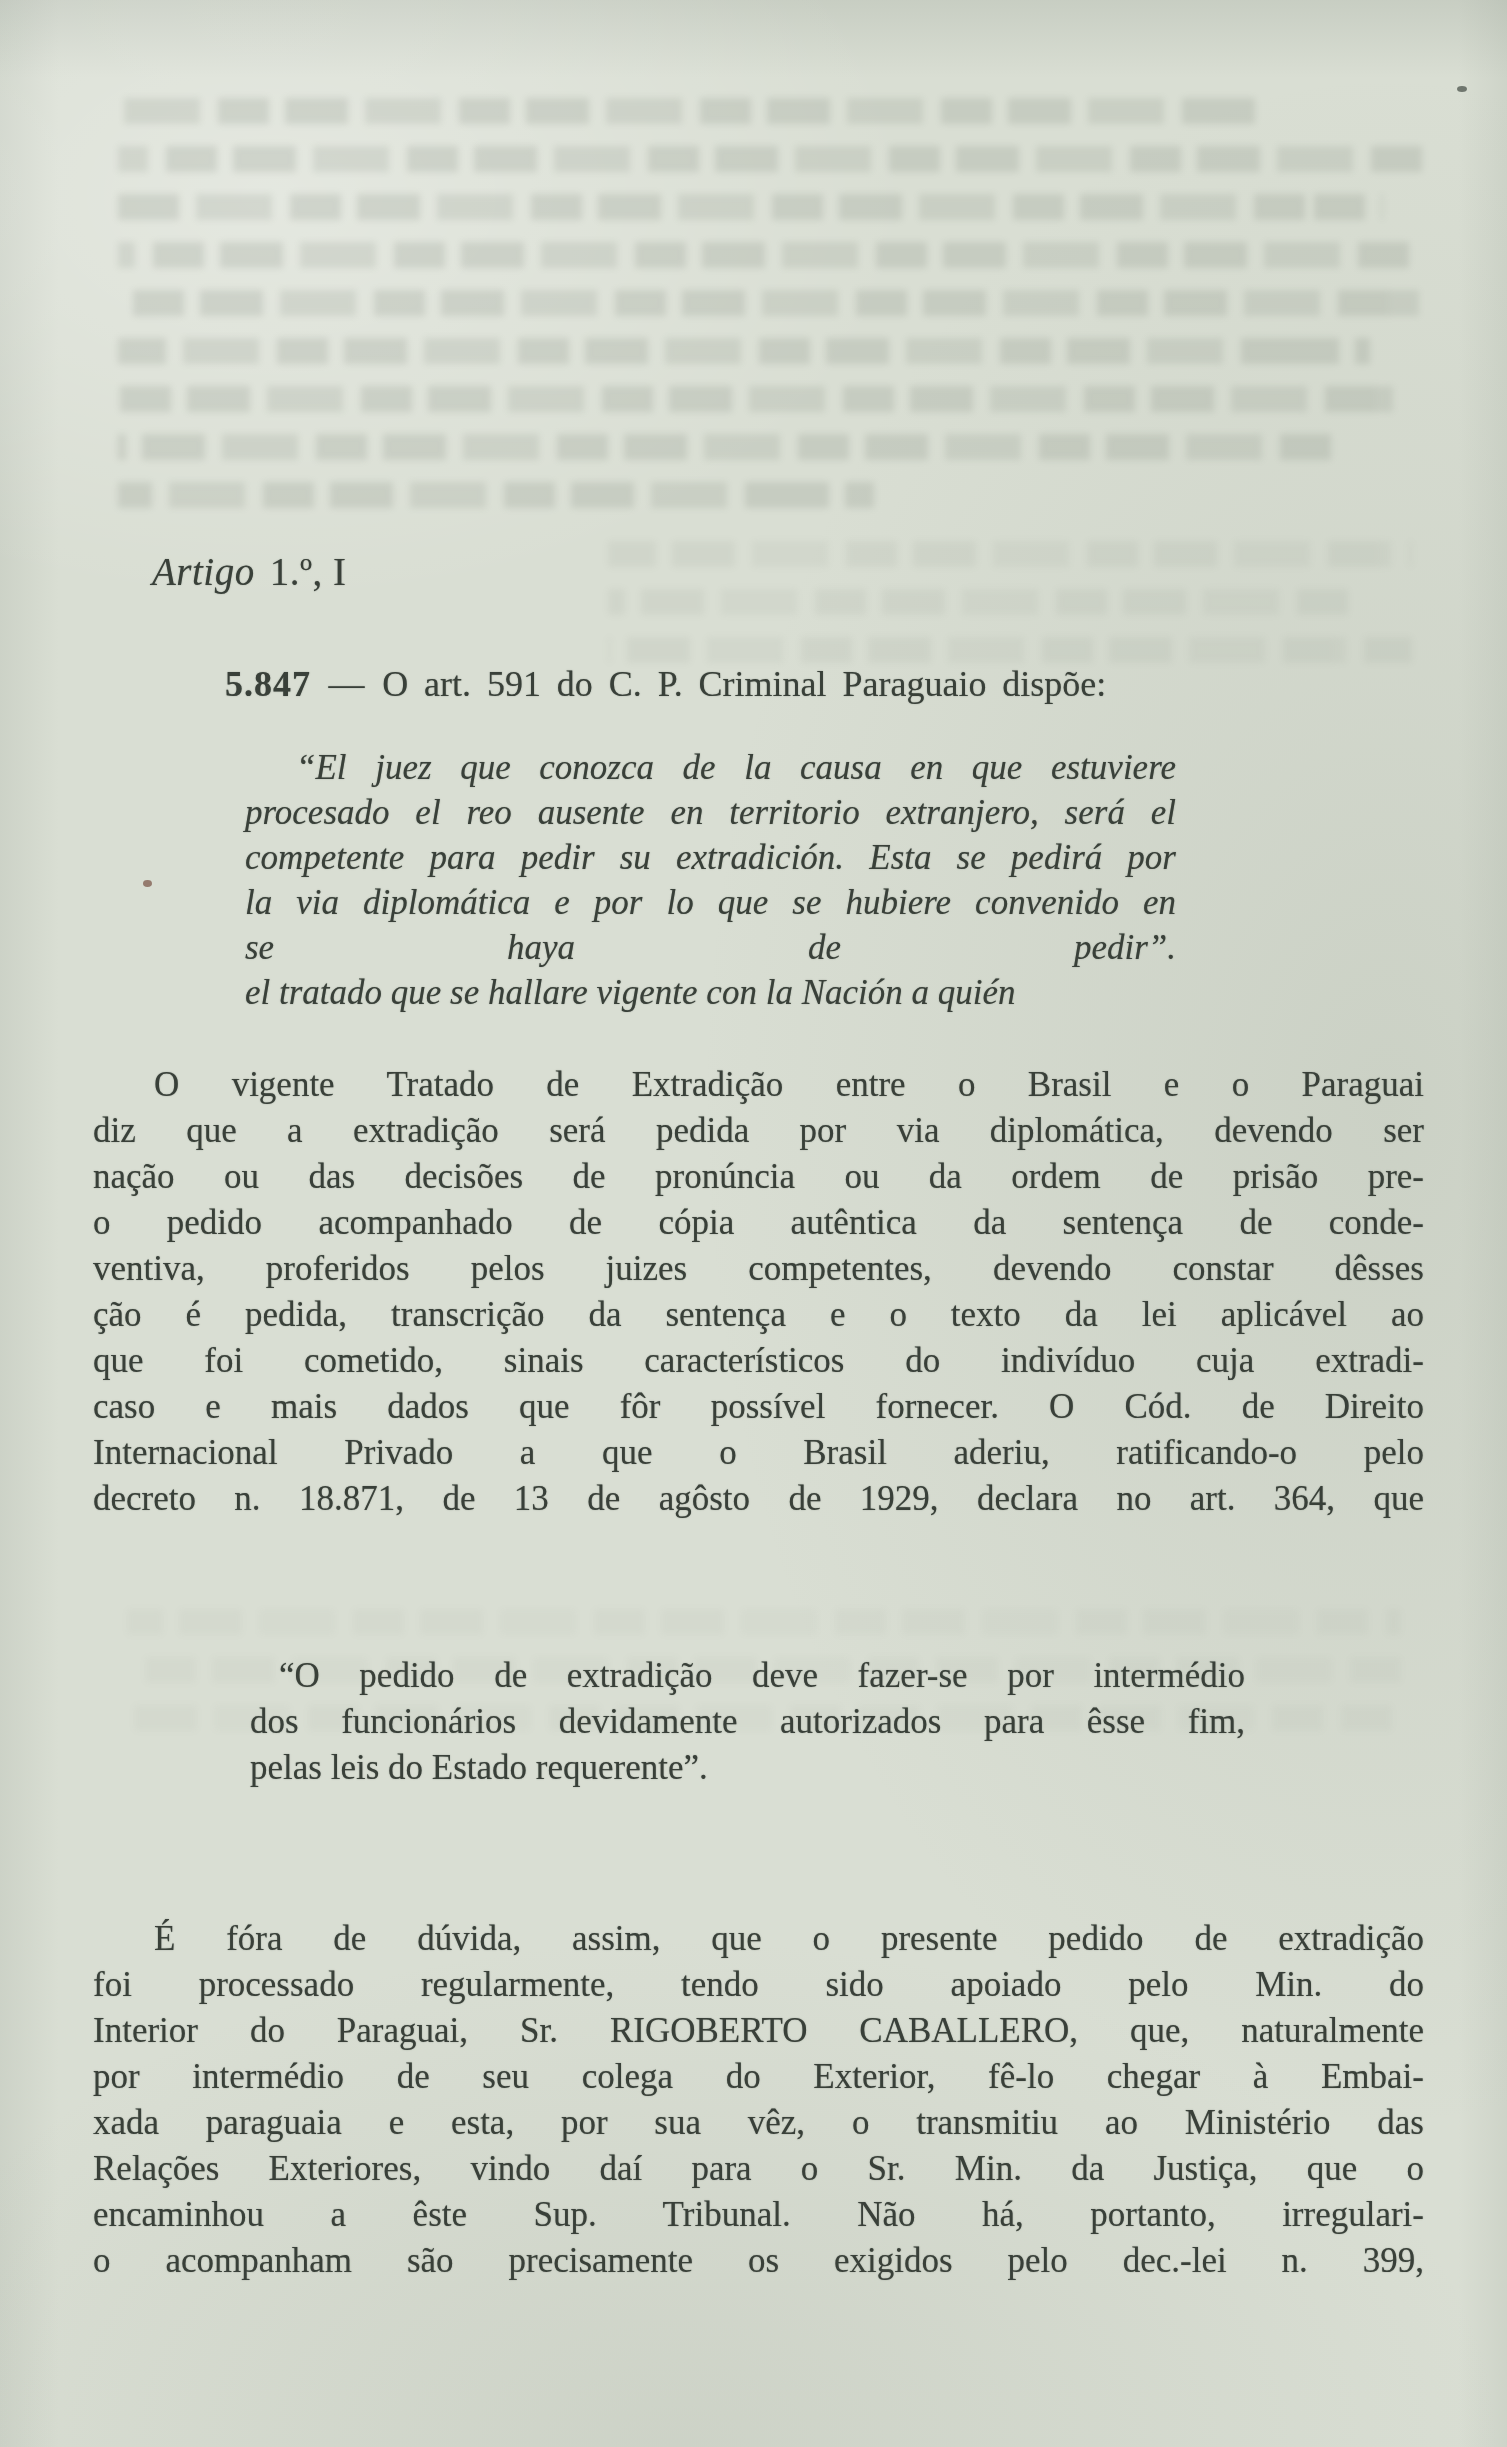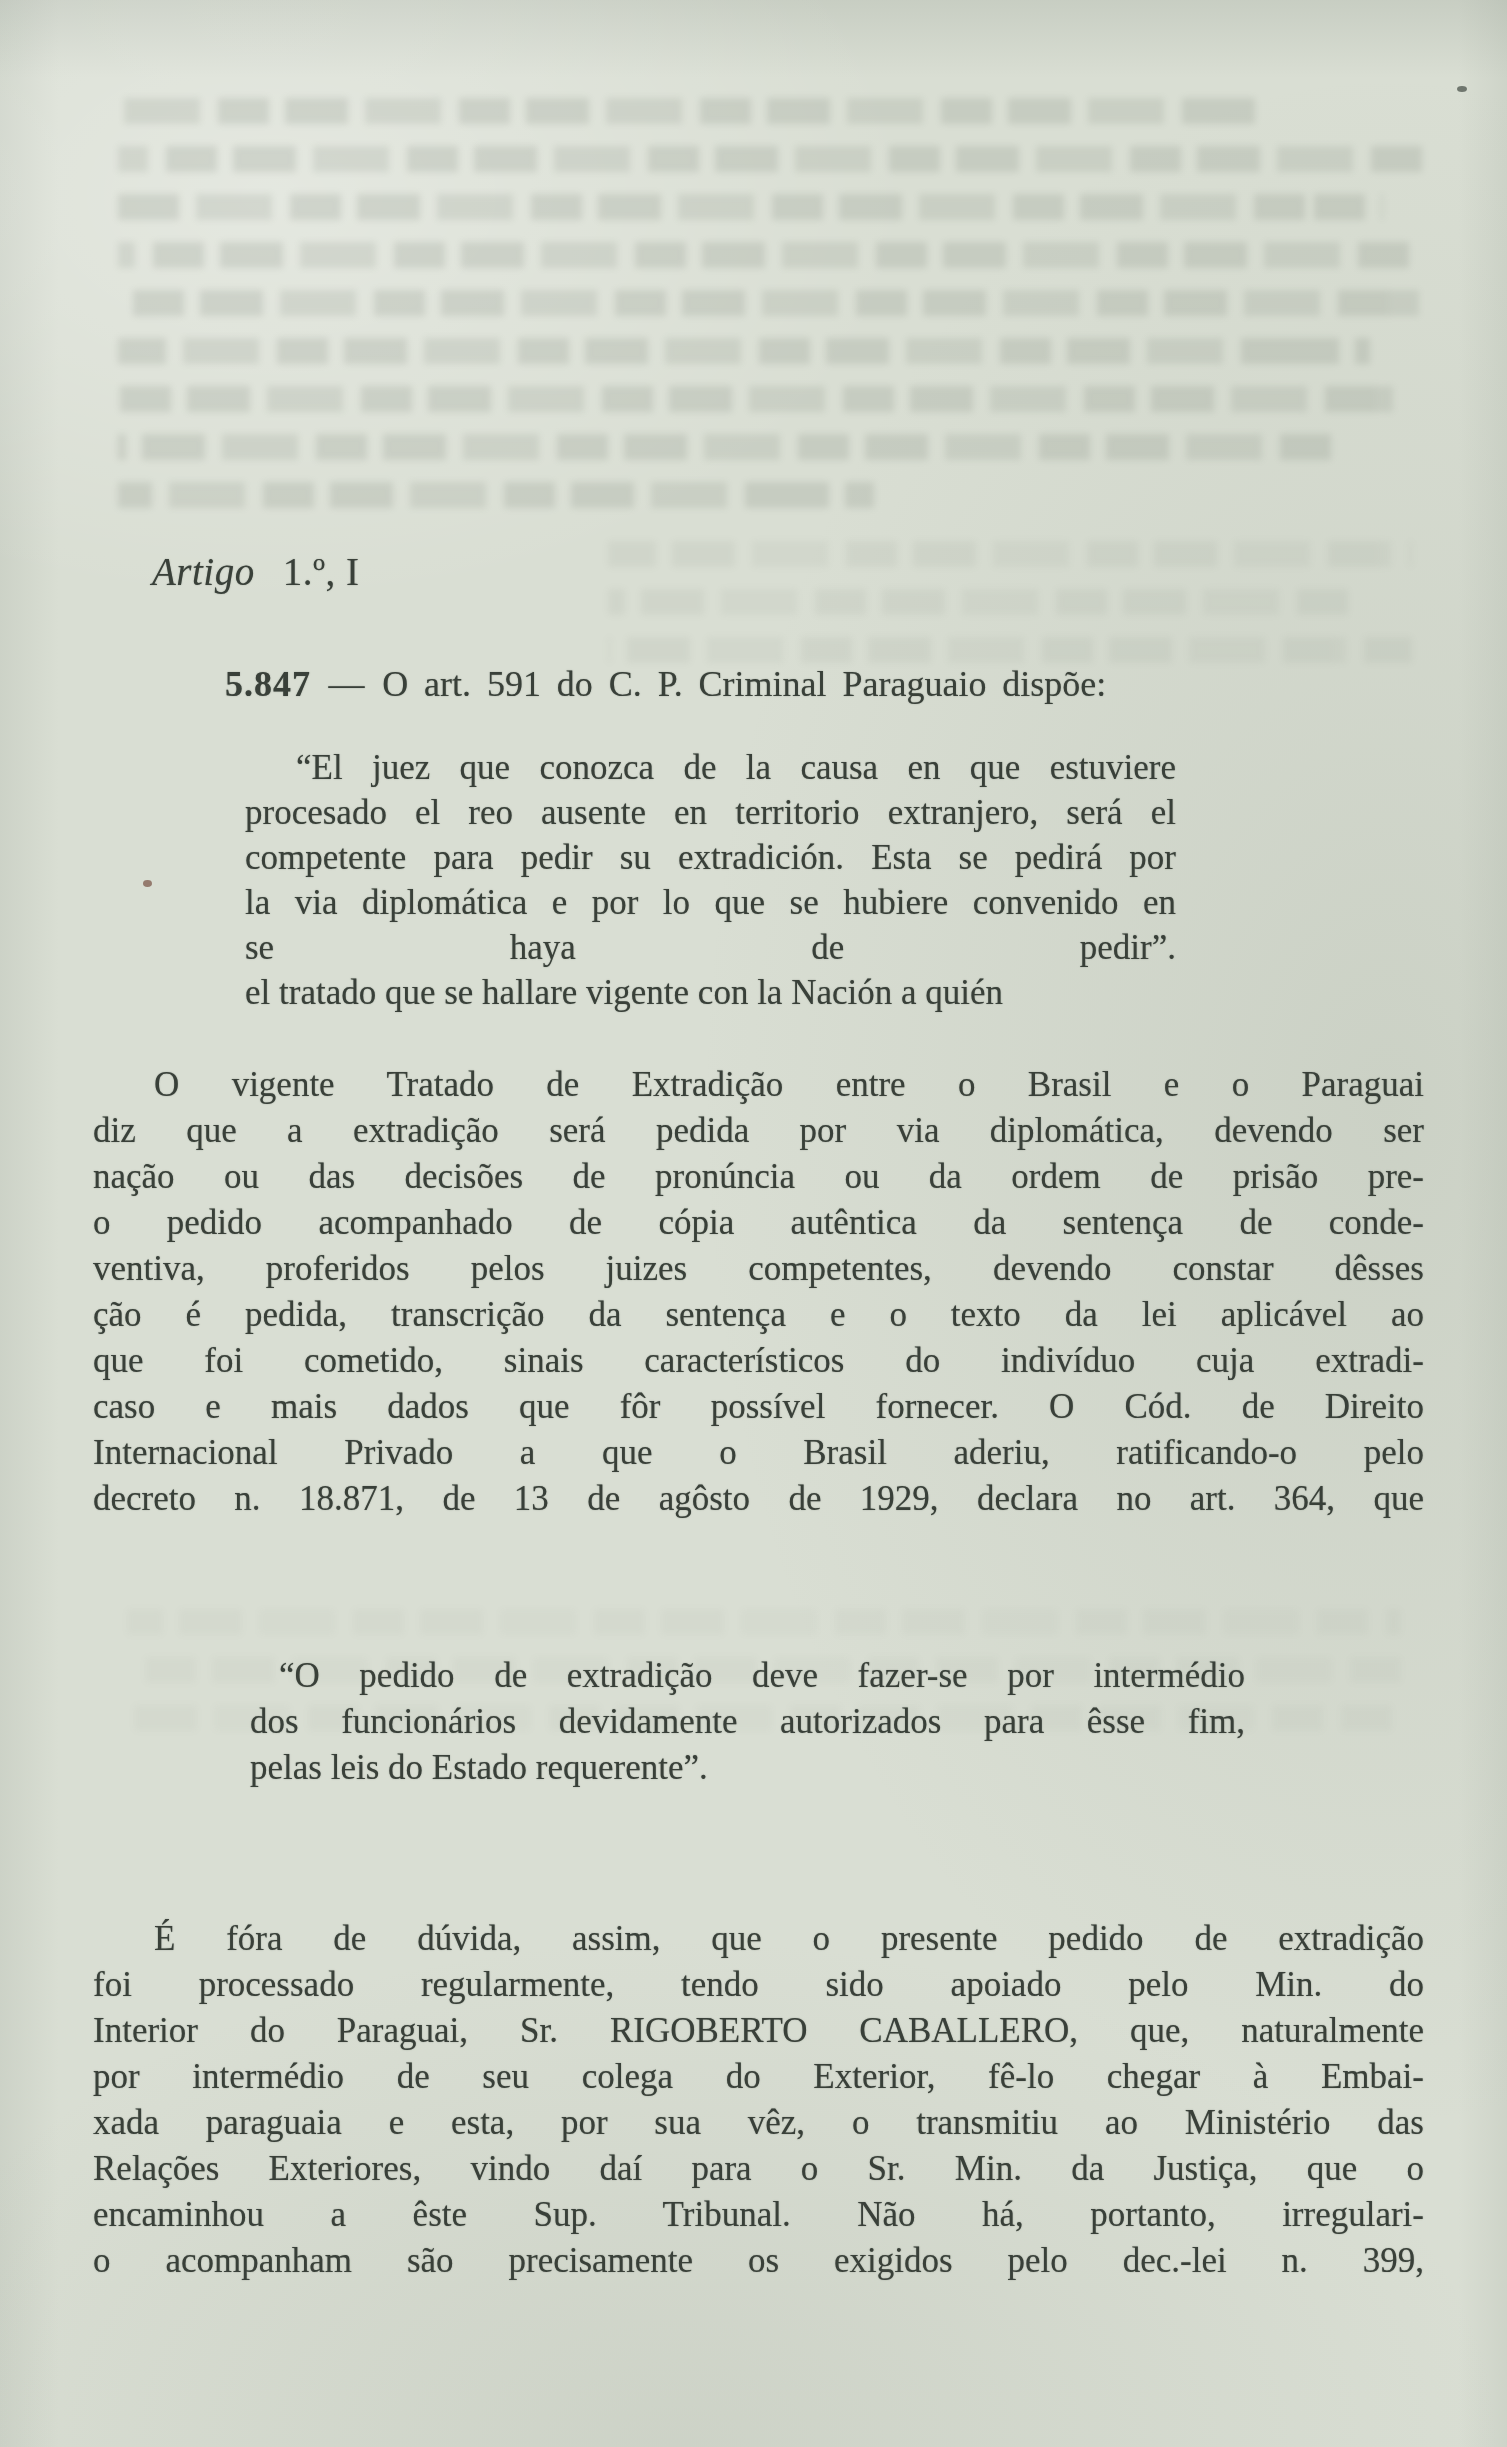--- a/index.html
+++ b/index.html
@@ -46,30 +46,30 @@
   .ghost-mid .ghost-line:nth-child(2){width:92%}
   .ghost-low{top:1609px;left:127px;width:1274px;opacity:.08}
 
   .content{
     position:absolute;left:93px;top:0;width:1331px;z-index:2;
     color:#394039;
     text-shadow:0 0 1.2px rgba(57,64,57,.55);
   }
   .heading{position:absolute;top:549px;left:59px;font-size:39px;letter-spacing:0.5px}
   .heading .it{font-style:italic}
-  .heading .ref{margin-left:28px}
+  .heading .ref{margin-left:15px}
 
   .entry{position:absolute;top:663px;left:132px;font-size:36px;word-spacing:6.9px;white-space:nowrap}
   .entry .num{font-weight:bold;letter-spacing:1px}
   .entry .dash{margin:0 17.6px}
 
   .line{text-align:justify;text-align-last:justify;white-space:normal}
   .quote .line:last-child{text-align-last:left}
 
-  .quote-es{position:absolute;top:745px;left:152px;width:931px;font-size:35px;line-height:45px}
+  .quote-es{position:absolute;top:745px;left:152px;width:931px;font-size:35px;font-style:italic;line-height:45px}
   .quote-es .line:first-child{text-indent:51px}
 
   .para{font-size:35px;line-height:46px}
   .para .line:first-child{text-indent:61px}
   .para1{position:absolute;top:1062px;left:0;width:1331px}
 
   .quote-pt{position:absolute;top:1653px;left:157px;width:995px;font-size:35px;line-height:46px}
   .quote-pt .line:first-child{text-indent:29px}
 
   .para2{position:absolute;top:1916px;left:0;width:1331px}

